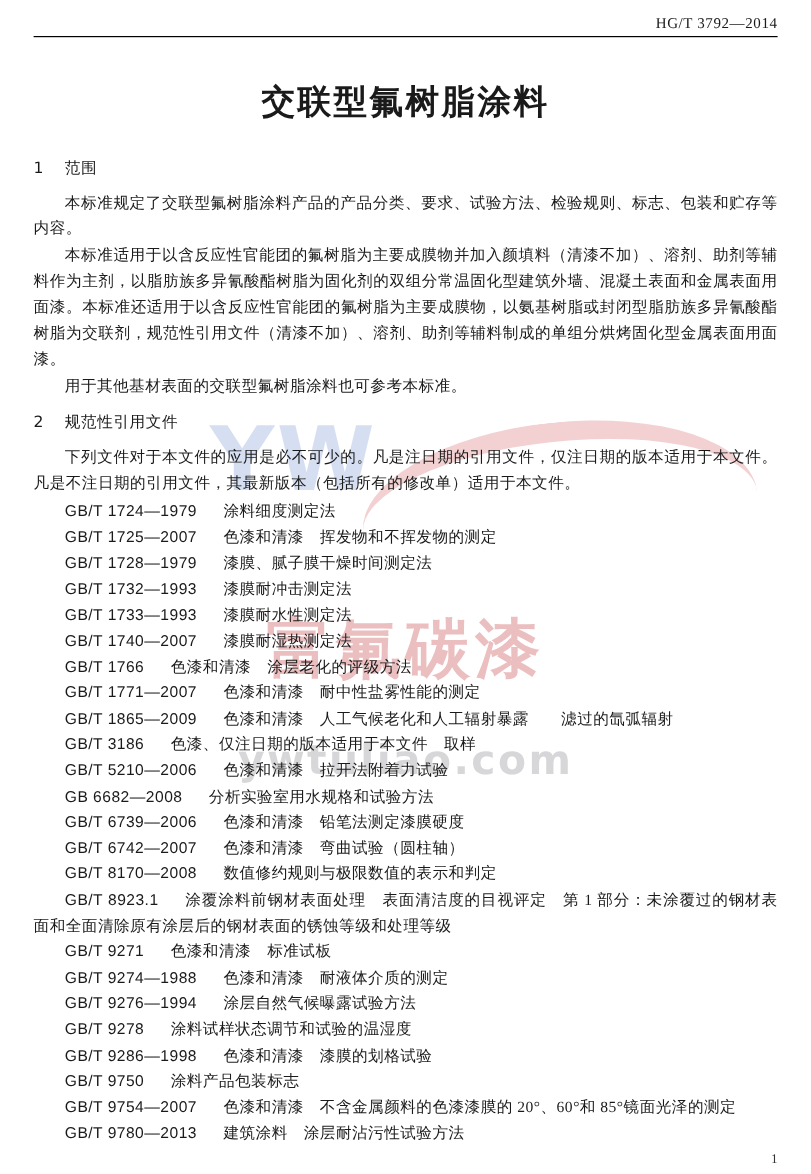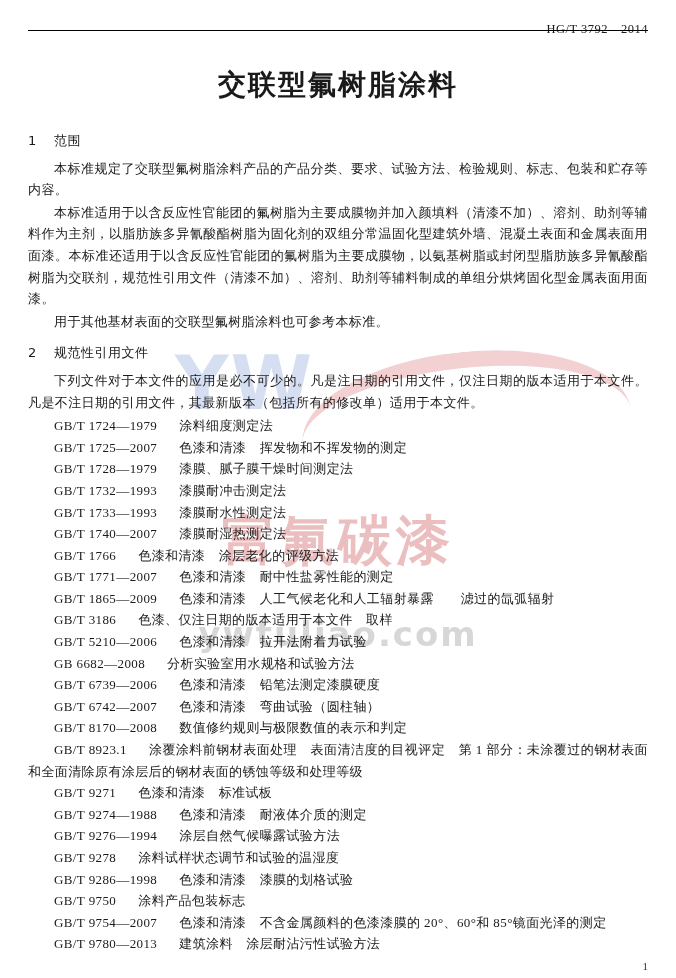--- a/index.html
+++ b/index.html
@@ -18,21 +18,21 @@
   .page {
     position: relative;
     width: 676px;
     height: 978px;
     box-sizing: border-box;
     padding: 0;
   }
   
   .header {
     position: absolute;
-    top: 22px;
+    top: 12px;
     left: 28px;
     right: 28px;
     height: 22px;
     text-align: center;
   }
   .header-rule {
     position: absolute;
     top: 30px;
     left: 28px;
     right: 28px;
@@ -88,21 +88,21 @@
   .ref-list {
     margin-top: 2px;
   }
   .ref-item {
     text-indent: 2em;
     text-align: justify;
     letter-spacing: 0.4px;
     margin: 0;
   }
   .ref-item .code {
-    font-family: Liberation Serif, serif;
+    font-family: Liberation Sans, sans-serif;
   }
   .ref-item .gap-l {
     display: inline-block;
     width: 22px;
   }
   
   .page-num {
     position: absolute;
     right: 28px;
     bottom: 6px;

